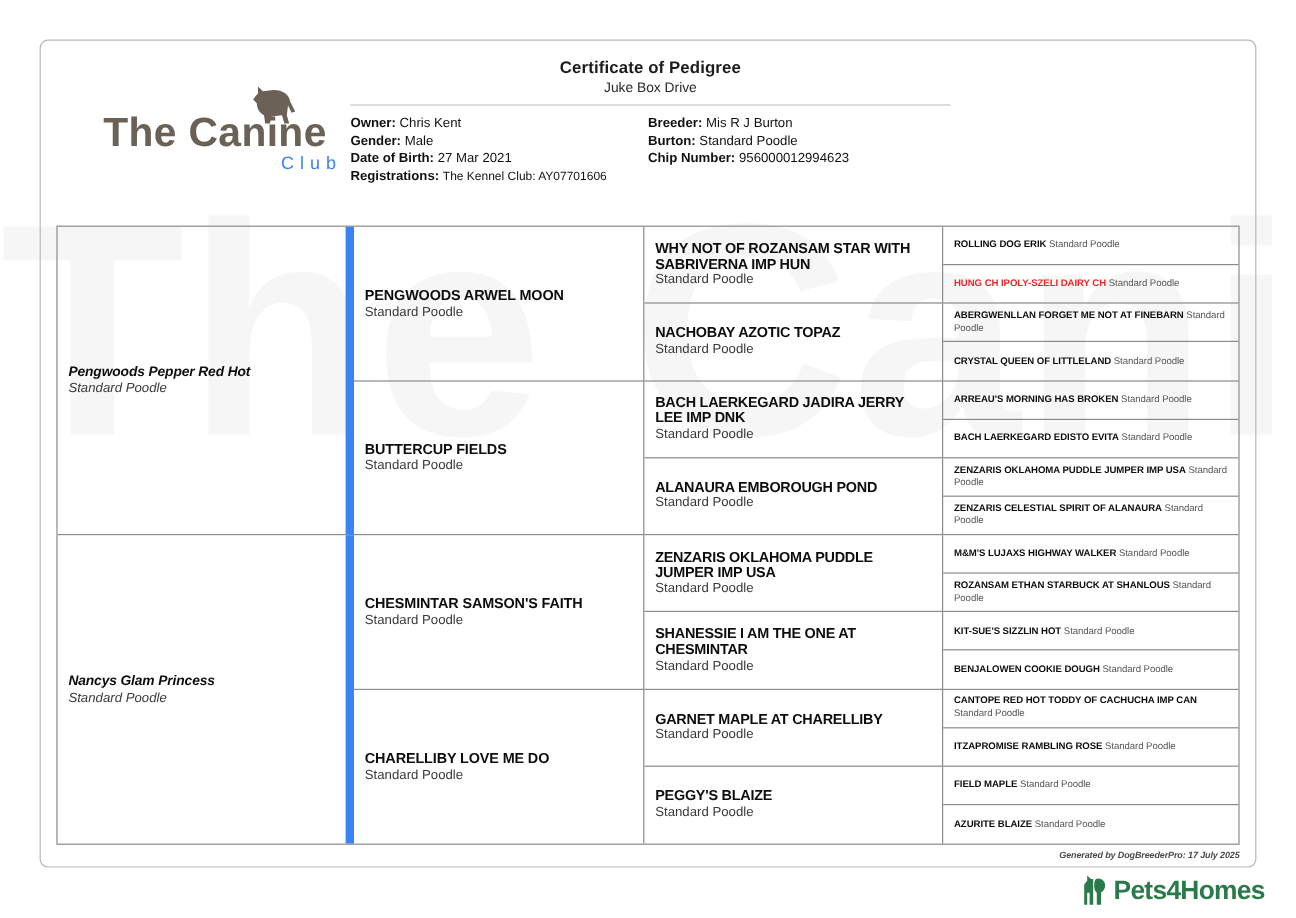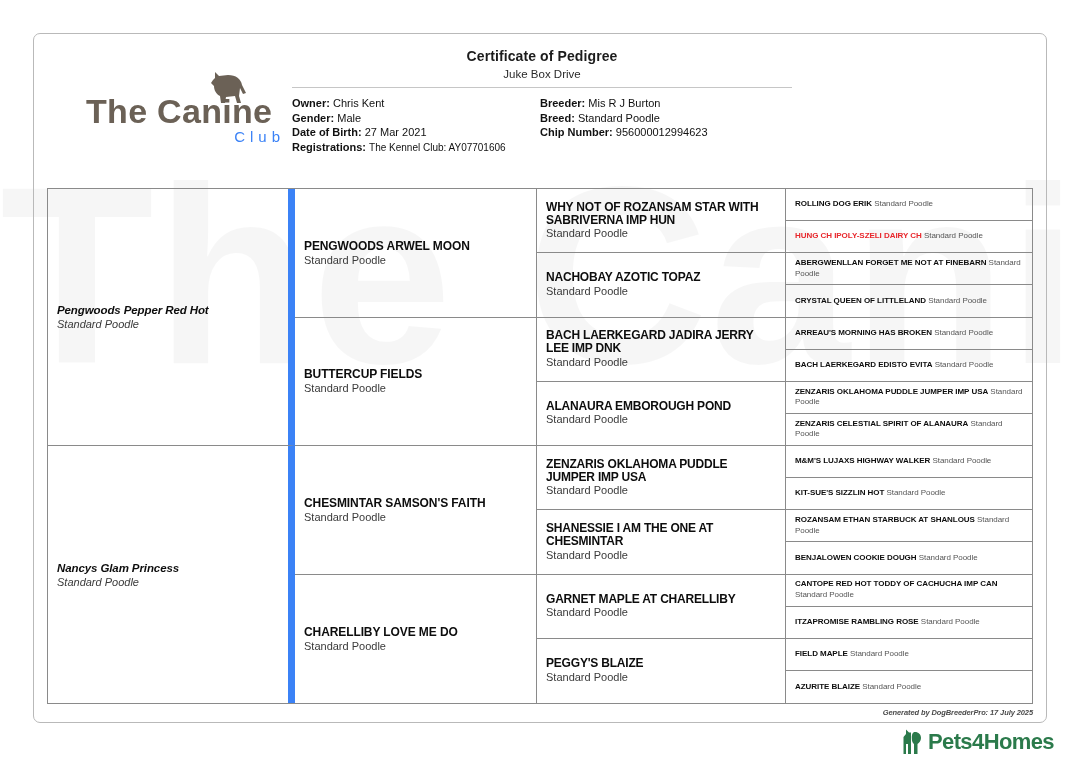--- a/index.html
+++ b/index.html
@@ -322,21 +322,21 @@
           <span class="info-label">Registrations:</span>
           <span class="info-value small">The Kennel Club: AY07701606</span>
         </div>
       </div>
       <div class="info-col right">
         <div class="info-row">
           <span class="info-label">Breeder:</span>
           <span class="info-value">Mis R J Burton</span>
         </div>
         <div class="info-row">
-          <span class="info-label">Breed:</span>
+          <span class="info-label">Burton:</span>
           <span class="info-value">Standard Poodle</span>
         </div>
         <div class="info-row">
           <span class="info-label">Chip Number:</span>
           <span class="info-value">956000012994623</span>
         </div>
       </div>
     </div>
   </div>
 
@@ -429,24 +429,24 @@
       <div class="cell">
         <div class="g4line"><span class="g4name">ZENZARIS OKLAHOMA PUDDLE JUMPER IMP USA</span> <span class="g4breed">Standard Poodle</span></div>
       </div>
       <div class="cell">
         <div class="g4line"><span class="g4name">ZENZARIS CELESTIAL SPIRIT OF ALANAURA</span> <span class="g4breed">Standard Poodle</span></div>
       </div>
       <div class="cell">
         <div class="g4line"><span class="g4name">M&amp;M'S LUJAXS HIGHWAY WALKER</span> <span class="g4breed">Standard Poodle</span></div>
       </div>
       <div class="cell">
+        <div class="g4line"><span class="g4name">ROZANSAM ETHAN STARBUCK AT SHANLOUS</span> <span class="g4breed">Standard Poodle</span></div>
+      </div>
+      <div class="cell">
         <div class="g4line"><span class="g4name">KIT-SUE'S SIZZLIN HOT</span> <span class="g4breed">Standard Poodle</span></div>
-      </div>
-      <div class="cell">
-        <div class="g4line"><span class="g4name">ROZANSAM ETHAN STARBUCK AT SHANLOUS</span> <span class="g4breed">Standard Poodle</span></div>
       </div>
       <div class="cell">
         <div class="g4line"><span class="g4name">BENJALOWEN COOKIE DOUGH</span> <span class="g4breed">Standard Poodle</span></div>
       </div>
       <div class="cell">
         <div class="g4line"><span class="g4name">CANTOPE RED HOT TODDY OF CACHUCHA IMP CAN</span> <span class="g4breed">Standard Poodle</span></div>
       </div>
       <div class="cell">
         <div class="g4line"><span class="g4name">ITZAPROMISE RAMBLING ROSE</span> <span class="g4breed">Standard Poodle</span></div>
       </div>

